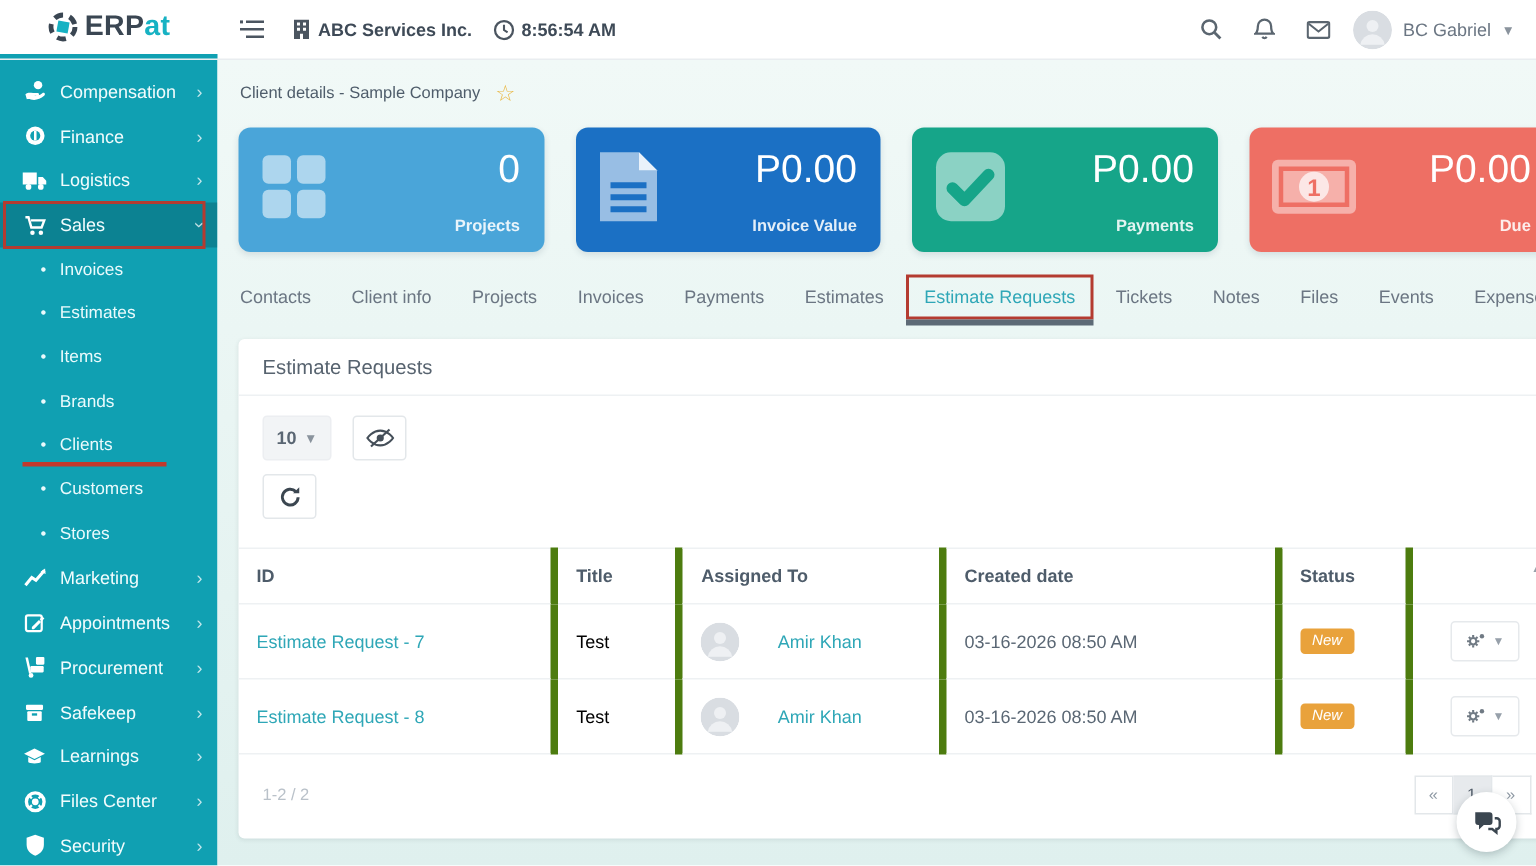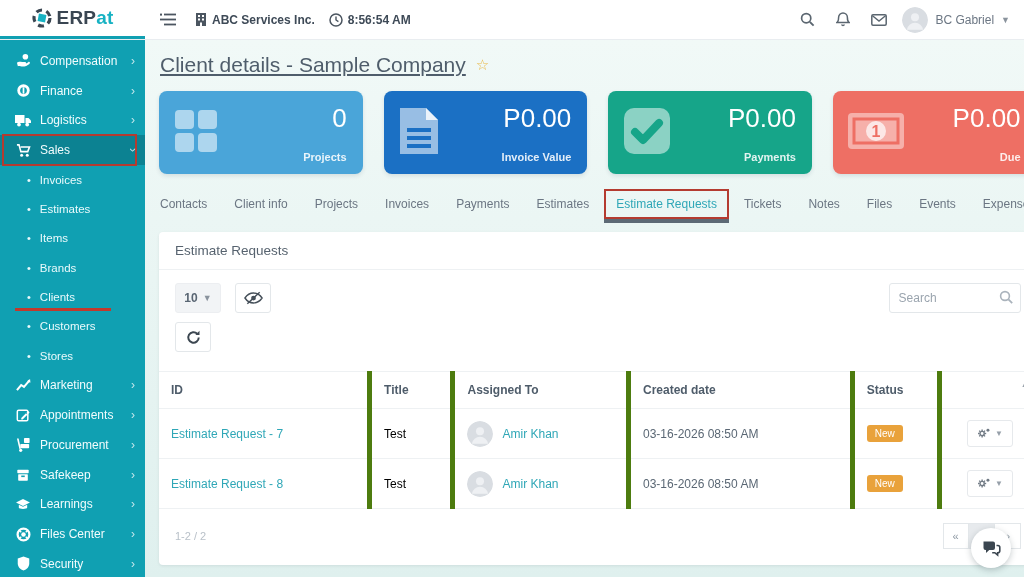--- a/index.html
+++ b/index.html
@@ -34,21 +34,21 @@
   .s-item .chev{font-size:12px;color:rgba(255,255,255,.75);}
   .chev.down{display:inline-block;transform:rotate(90deg);}
   .s-item.active{background:var(--teal-dark);}
   .ann-box{position:absolute;left:2px;right:8px;top:-1px;bottom:-1px;border:2px solid var(--ann-red);pointer-events:none;}
   .s-sub{position:relative;height:29.3px;display:flex;align-items:center;gap:9px;padding:0 10px 0 27px;color:#eafafc;font-size:11.5px;cursor:pointer;}
   .s-sub .bullet{font-size:11px;}
   .ann-underline{position:absolute;left:15px;width:96px;bottom:1px;height:2.5px;background:#c2392c;pointer-events:none;}
 
   .main{flex:1;background:linear-gradient(180deg,var(--bg-top),var(--bg-bottom));position:relative;}
   .page-head{display:flex;align-items:center;gap:10px;padding:13px 15px 9px;}
-  .page-title{font-size:21px;font-weight:normal;color:#4f5d6b;text-decoration:underline;}
+  .page-title{font-size:11px;font-weight:normal;color:#4f5d6b;}
   .star{font-size:15px;color:#e9b949;cursor:pointer;}
 
   
   .cards{display:flex;gap:21px;margin:5px 14px 0;}
   .card{flex:1;height:83px;border-radius:8px;position:relative;color:#fff;box-shadow:0 2px 4px rgba(30,60,80,.12);}
   .card.c1{background:var(--card1);} .card.c2{background:var(--card2);}
   .card.c3{background:var(--card3);} .card.c4{background:var(--card4);}
   .card .k-icon{position:absolute;left:14px;top:50%;transform:translateY(-50%);}
   .card .k-val{position:absolute;right:16px;top:12px;font-size:26px;font-weight:normal;}
   .card .k-lbl{position:absolute;right:16px;bottom:11px;font-size:11px;font-weight:bold;color:rgba(255,255,255,.88);}
@@ -73,24 +73,24 @@
   .search-box input::placeholder{color:#9aa4ae;}
   .search-box .mag{position:absolute;right:7px;top:7px;}
 
   
   table{width:100%;border-collapse:collapse;margin-top:4px;}
   th,td{font-size:12px;text-align:left;padding:11px 12px;border-top:1px solid #eef1f3;border-bottom:1px solid #eef1f3;}
   th{color:#4e5c6a;font-weight:bold;position:relative;}
   th+th,td+td{border-left:5px solid #4d7c0f;}
   .sort-caret{position:absolute;right:8px;top:8px;font-size:8px;color:#97a0aa;}
   td a{color:var(--link);text-decoration:none;cursor:pointer;}
-  .cell-flex{display:flex;align-items:center;gap:9px;}
+  .cell-flex{display:flex;align-items:center;gap:25px;}
   .avatar-sm{width:26px;height:26px;border-radius:50%;overflow:hidden;flex:none;}
   .date{color:#5a6774;}
-  .badge{display:inline-block;background:var(--badge-orange);color:#fff;font-size:10px;padding:3px 8px;border-radius:3px;}
+  .badge{display:inline-block;background:var(--badge-orange);color:#fff;font-size:10px;padding:3px 8px;border-radius:3px;font-style:italic;}
   .gear-btn{width:46px;height:27px;border:1px solid #e6e9ec;border-radius:3px;background:#fff;display:flex;align-items:center;justify-content:center;gap:4px;margin:0 auto;}
   .gear-btn .caret{font-size:8px;color:#97a0aa;}
 
   .panel-foot{display:flex;justify-content:space-between;align-items:center;padding:14px 16px 16px;}
   .range{font-size:11px;color:#b9c1c9;}
   .pager{display:flex;}
   .pg{width:26px;height:26px;border:1px solid #e3e7ea;background:#fff;font-size:11px;color:#8d98a3;display:flex;align-items:center;justify-content:center;cursor:pointer;}
   .pg+.pg{border-left:none;}
   .pg.active{background:#e7eaed;color:#55606c;}
 
@@ -423,29 +423,20 @@
             </button>
           </div>
           <div class="row">
             <button class="tool-btn">
               <svg width="15" height="15" viewBox="0 0 16 16">
                   <path d="M13.6 8A5.6 5.6 0 1112 4" fill="none" stroke="#3b4650" stroke-width="2.1"></path>
                   <path d="M14.4 0.8v4.4H10z" fill="#3b4650"></path>
                 </svg>
             </button>
           </div>
-        </div>
-        <div class="search-box">
-          <input type="text" placeholder="Search" style="">
-          <span class="mag">
-            <svg width="15" height="15" viewBox="0 0 15 15">
-                <circle cx="6" cy="6" r="4.4" fill="none" stroke="#aab3bc" stroke-width="1.6"></circle>
-                <line x1="9.4" y1="9.4" x2="13.2" y2="13.2" stroke="#aab3bc" stroke-width="1.8"></line>
-              </svg>
-          </span>
         </div>
       </div>
 
       <table>
         <colgroup>
             <col style="width:24%">
             <col style="width:9.5%">
             <col style="width:20%">
             <col style="width:25.5%">
             <col style="width:10%">

